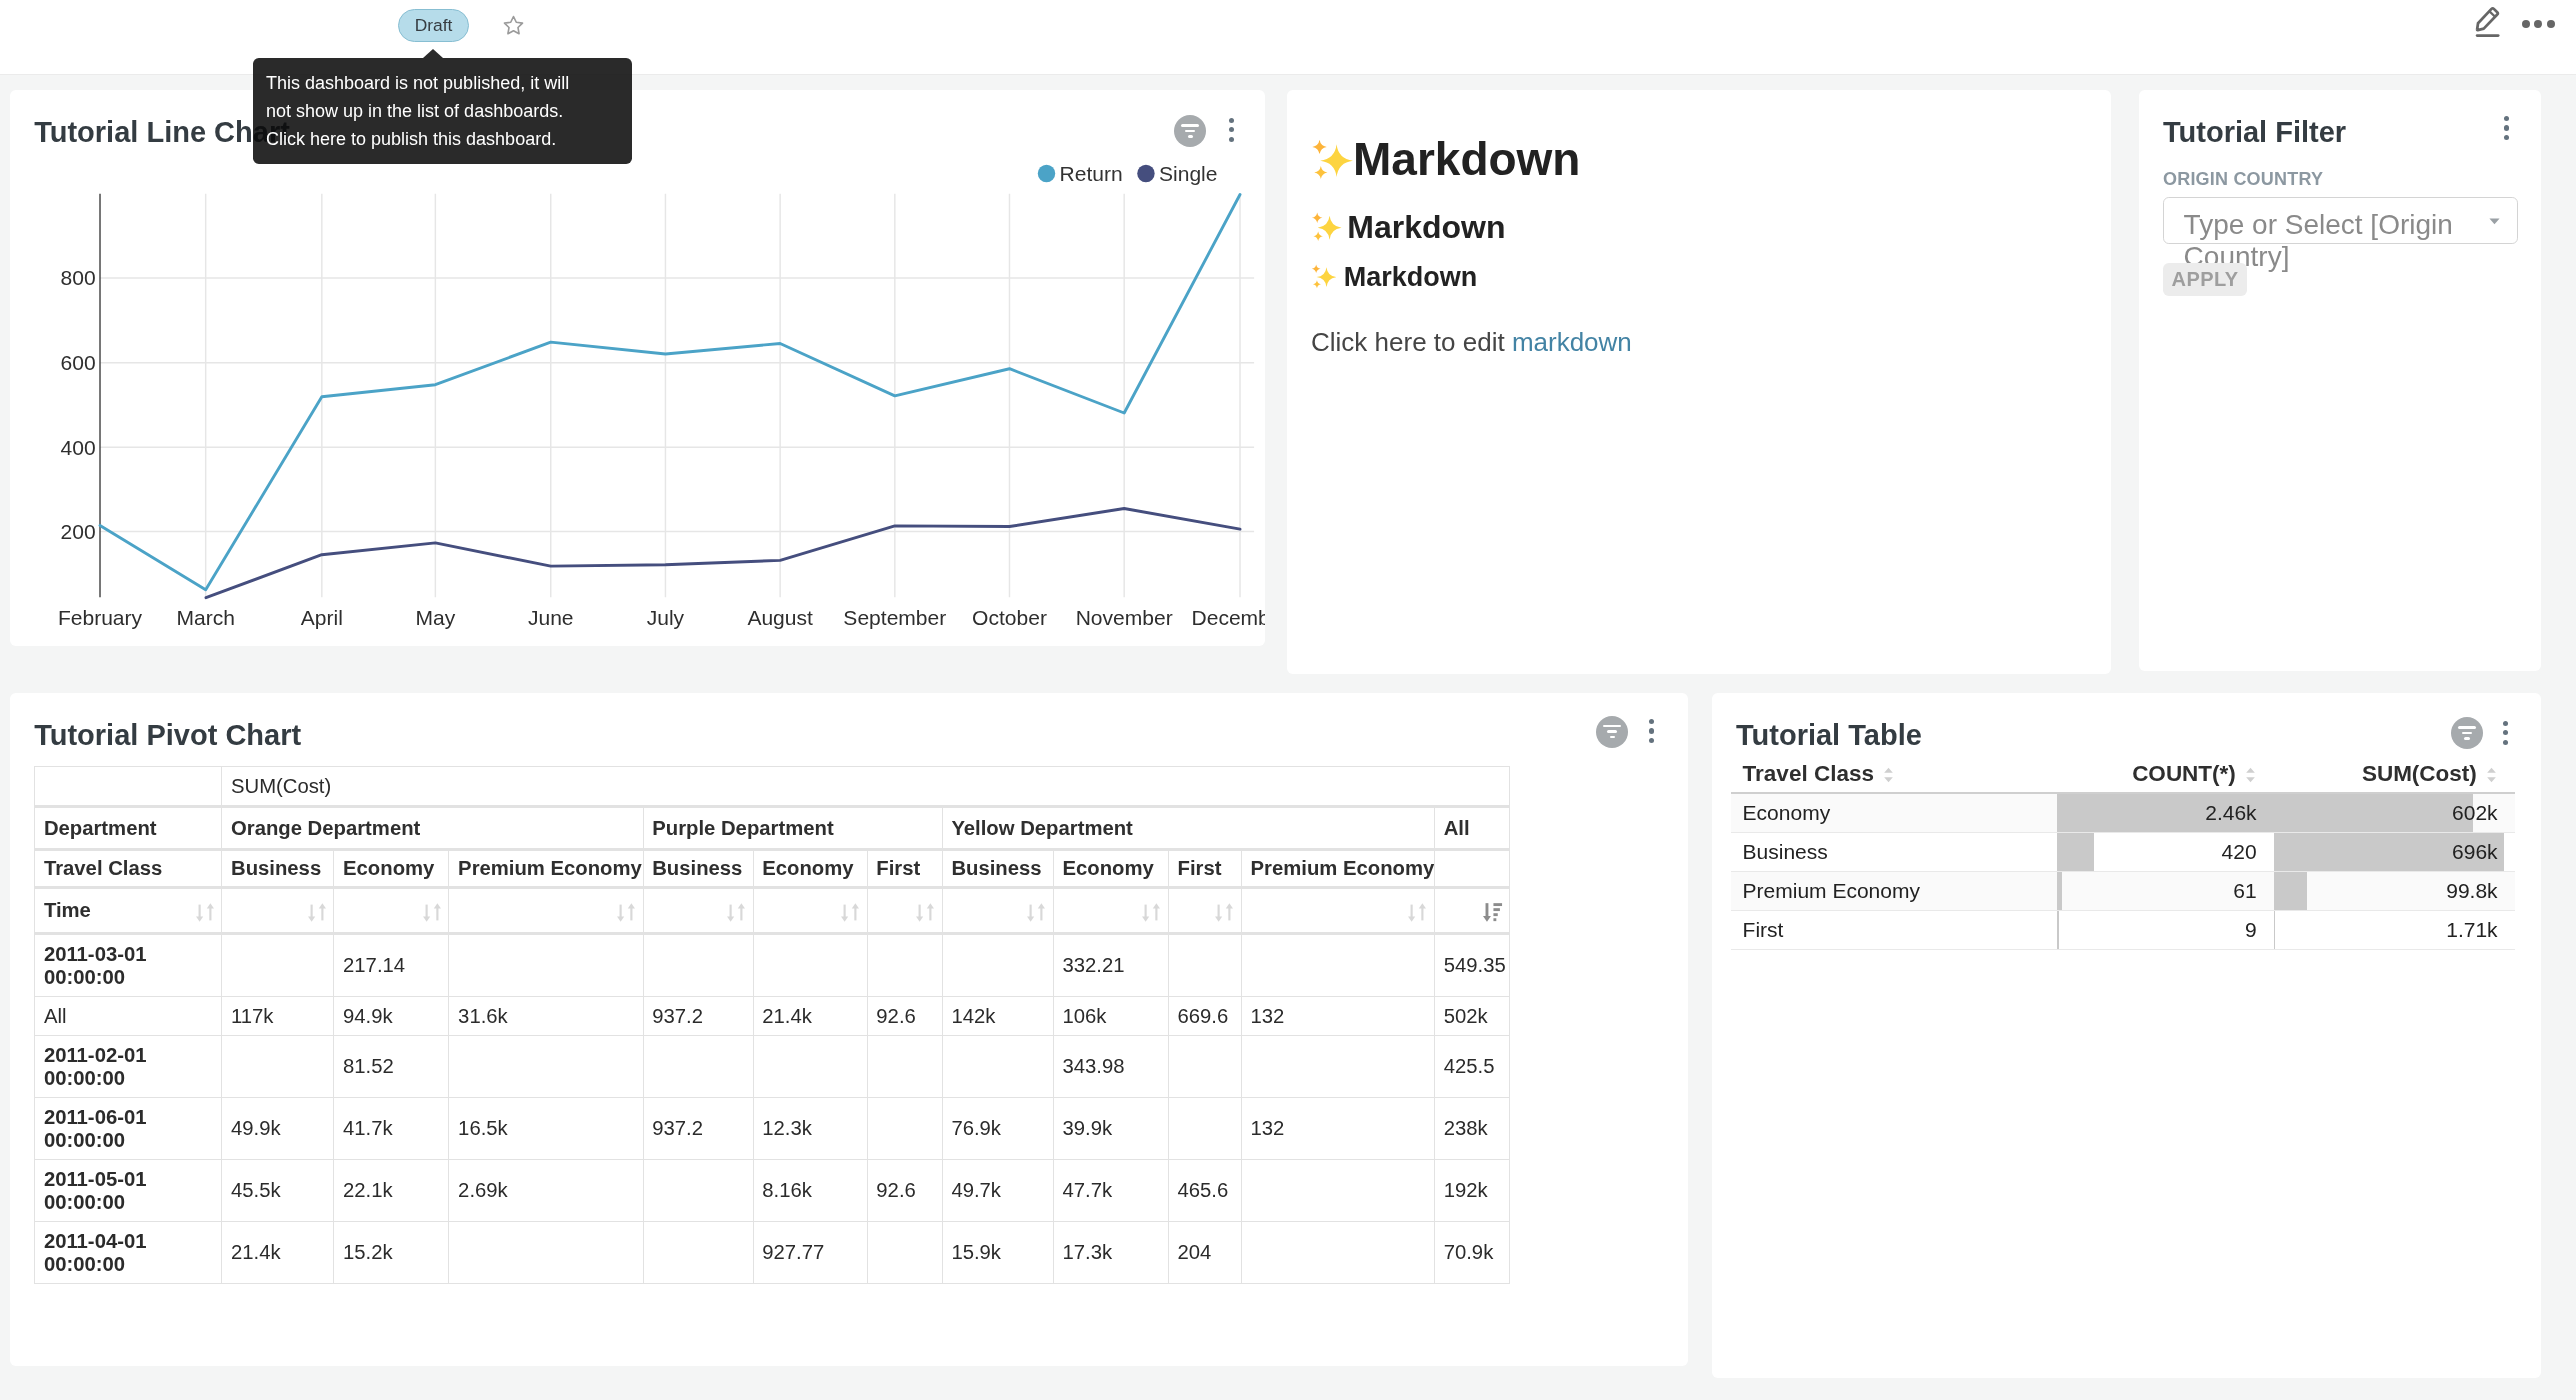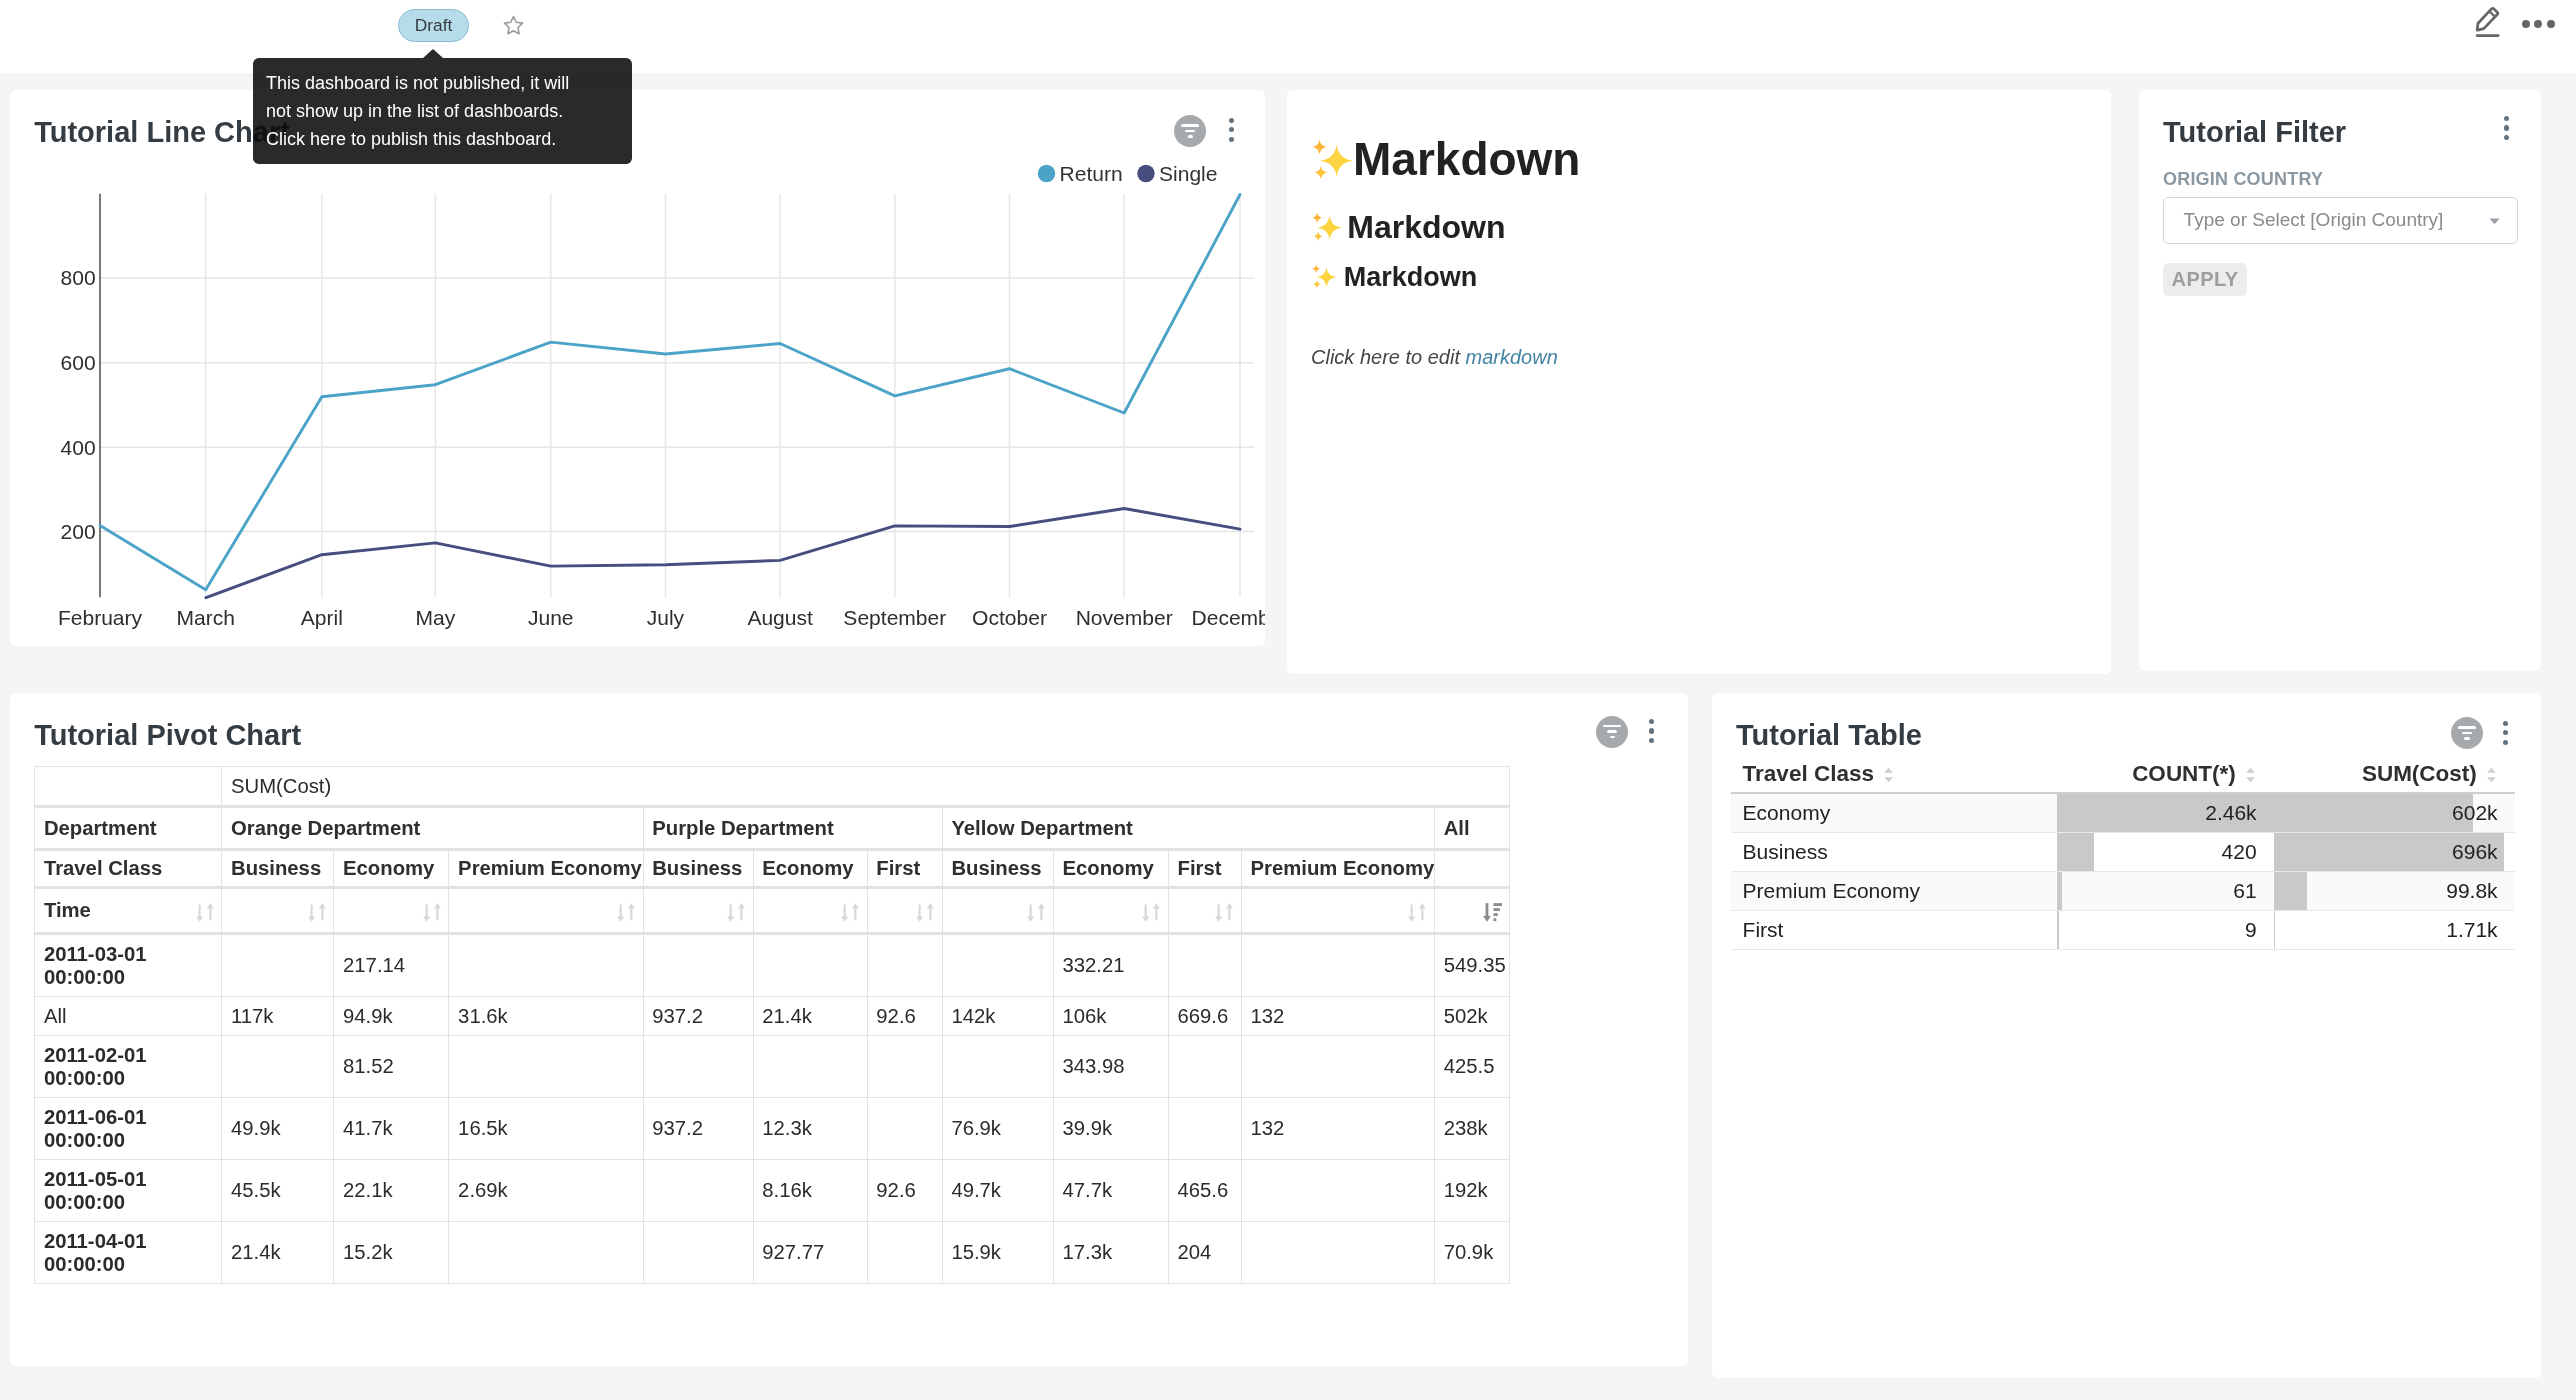--- a/index.html
+++ b/index.html
@@ -115,34 +115,34 @@
     <div style="font-size:32px; font-weight:700; color:#222; margin-top:21px; line-height:39px;"><svg width="30.5" height="30.5" viewBox="0 0 32 32" style="vertical-align:-4.4px; margin-right:5.8px;">
           <path d="M19.5 4 Q20.8 15.2 32 16.5 Q20.8 17.8 19.5 29 Q18.2 17.8 7 16.5 Q18.2 15.2 19.5 4 Z" fill="#fdd440"></path>
           <path d="M6.5 0.5 Q7.3 5.2 12 6 Q7.3 6.8 6.5 11.5 Q5.7 6.8 1 6 Q5.7 5.2 6.5 0.5 Z" fill="#fdb43a"></path>
           <path d="M7.5 20.5 Q8.25 24.75 12.5 25.5 Q8.25 26.25 7.5 30.5 Q6.75 26.25 2.5 25.5 Q6.75 24.75 7.5 20.5 Z" fill="#fdc23c"></path>
         </svg>Markdown</div>
     <div style="font-size:27px; font-weight:700; color:#222; margin-top:13.8px; line-height:33px;"><svg width="25.4" height="25.4" viewBox="0 0 32 32" style="vertical-align:-3.6px; margin-right:7.3px;">
           <path d="M19.5 4 Q20.8 15.2 32 16.5 Q20.8 17.8 19.5 29 Q18.2 17.8 7 16.5 Q18.2 15.2 19.5 4 Z" fill="#fdd440"></path>
           <path d="M6.5 0.5 Q7.3 5.2 12 6 Q7.3 6.8 6.5 11.5 Q5.7 6.8 1 6 Q5.7 5.2 6.5 0.5 Z" fill="#fdb43a"></path>
           <path d="M7.5 20.5 Q8.25 24.75 12.5 25.5 Q8.25 26.25 7.5 30.5 Q6.75 26.25 2.5 25.5 Q6.75 24.75 7.5 20.5 Z" fill="#fdc23c"></path>
         </svg>Markdown</div>
-    <div style="font-size:20px; color:#454545; margin-top:52px;font-style:italic;">Click here to edit <span style="color:#4383a4;">markdown</span></div>
+    <div style="font-size:26px; color:#454545; margin-top:33px;">Click here to edit <span style="color:#4383a4;">markdown</span></div>
   </div>
 </div>
 
 <div class="panel" style="left:2139px; top:90px; width:402px; height:581px;">
   <div class="panel-title">Tutorial Filter</div>
   <div class="kebab" style="left:2503px; top:26px; left:364px;">
       <i></i>
       <i></i>
       <i></i>
     </div>
   <div style="position:absolute; left:24px; top:79px; font-size:18px; font-weight:600; color:#8c98a1; letter-spacing:0.2px;">ORIGIN COUNTRY</div>
   <div style="position:absolute; left:24px; top:107px; width:355px; height:47px; border:1.5px solid #d4d4d4; border-radius:5.8px; background:#fff;">
-    <span style="position:absolute; left:19.6px; top:11px; font-size:19px; color:#8a8a8a;">Type or Select [Origin Country]</span>
+    <span style="position:absolute; left:19.6px; top:11px; font-size:28px; color:#8a8a8a;">Type or Select [Origin Country]</span>
     <svg style="position:absolute; right:16px; top:19px;" width="13" height="8.7" viewBox="0 0 18 12">
         <path d="M2 2 L9 10 L16 2 Z" fill="#9aa0a5"></path>
       </svg>
   </div>
   <div style="position:absolute; left:24px; top:173px; width:84px; height:33px; background:#ececec; border-radius:5.8px; text-align:center; line-height:33px; font-size:20px; font-weight:600; letter-spacing:0.4px; color:#9e9e9e;">APPLY</div>
 </div>
 
 <div class="panel" style="left:10.2px; top:693px; width:1678px; height:673px;">
   <div class="panel-title">Tutorial Pivot Chart</div>
   <div class="fcircle" style="left:1586px; top:22.5px;">

